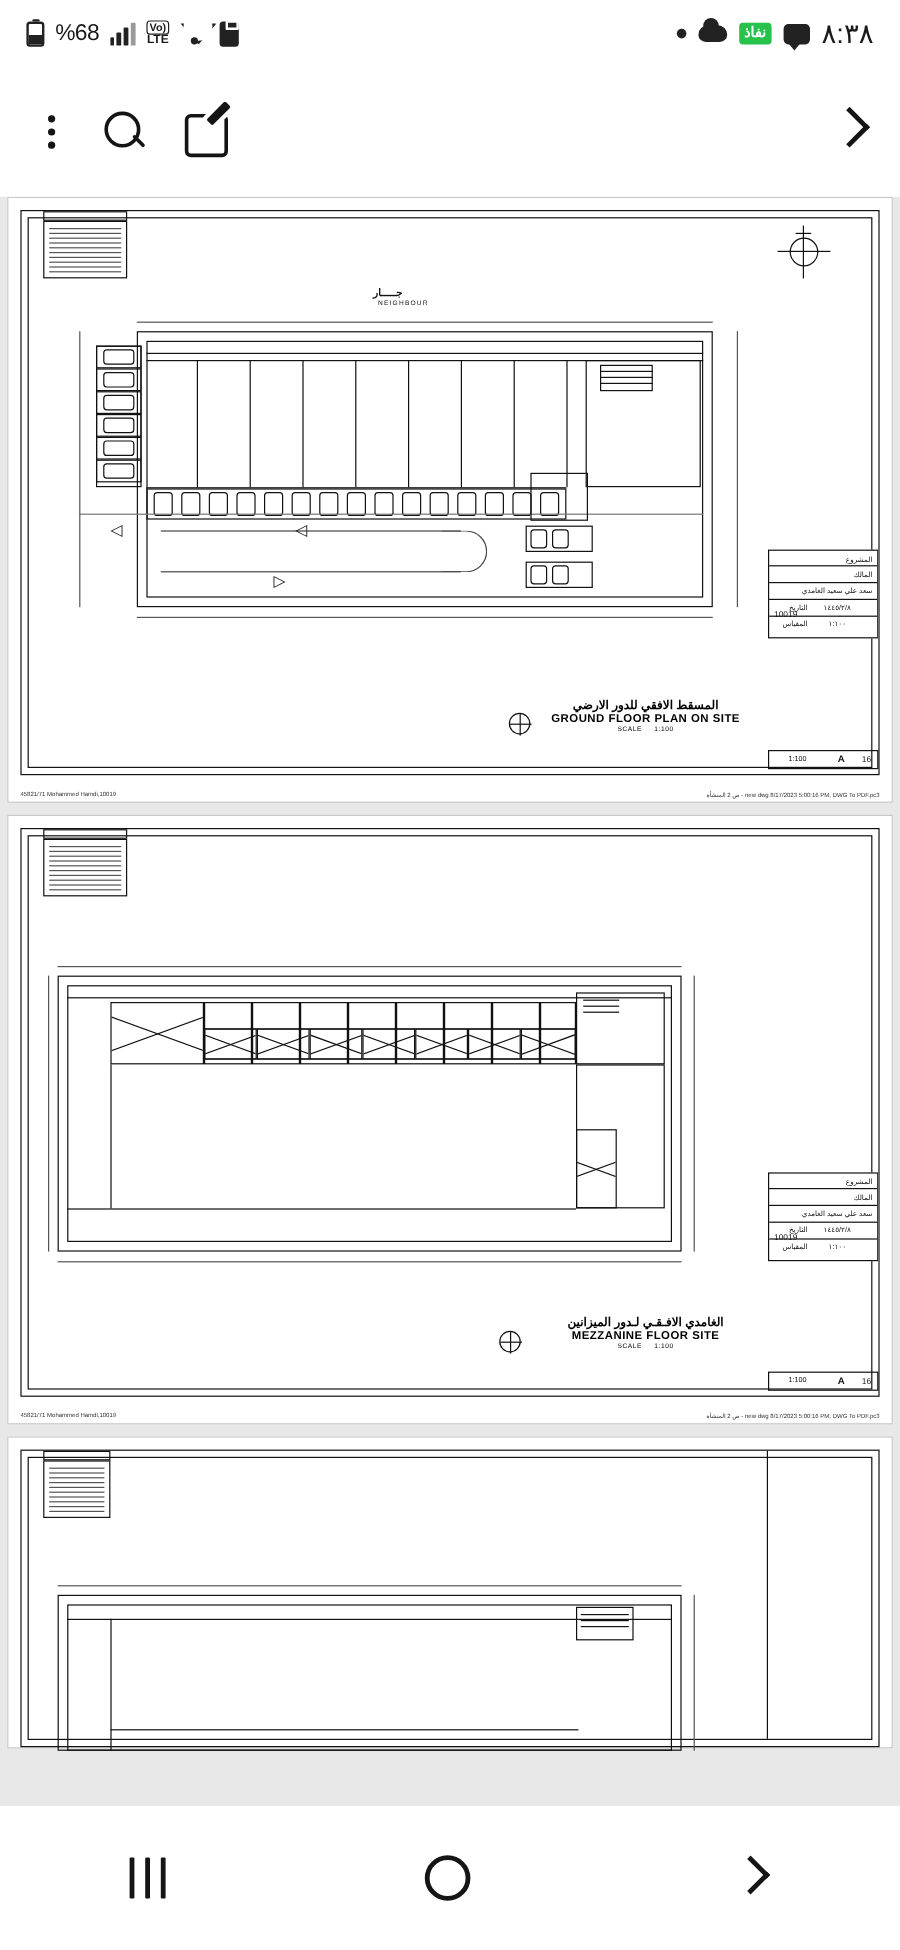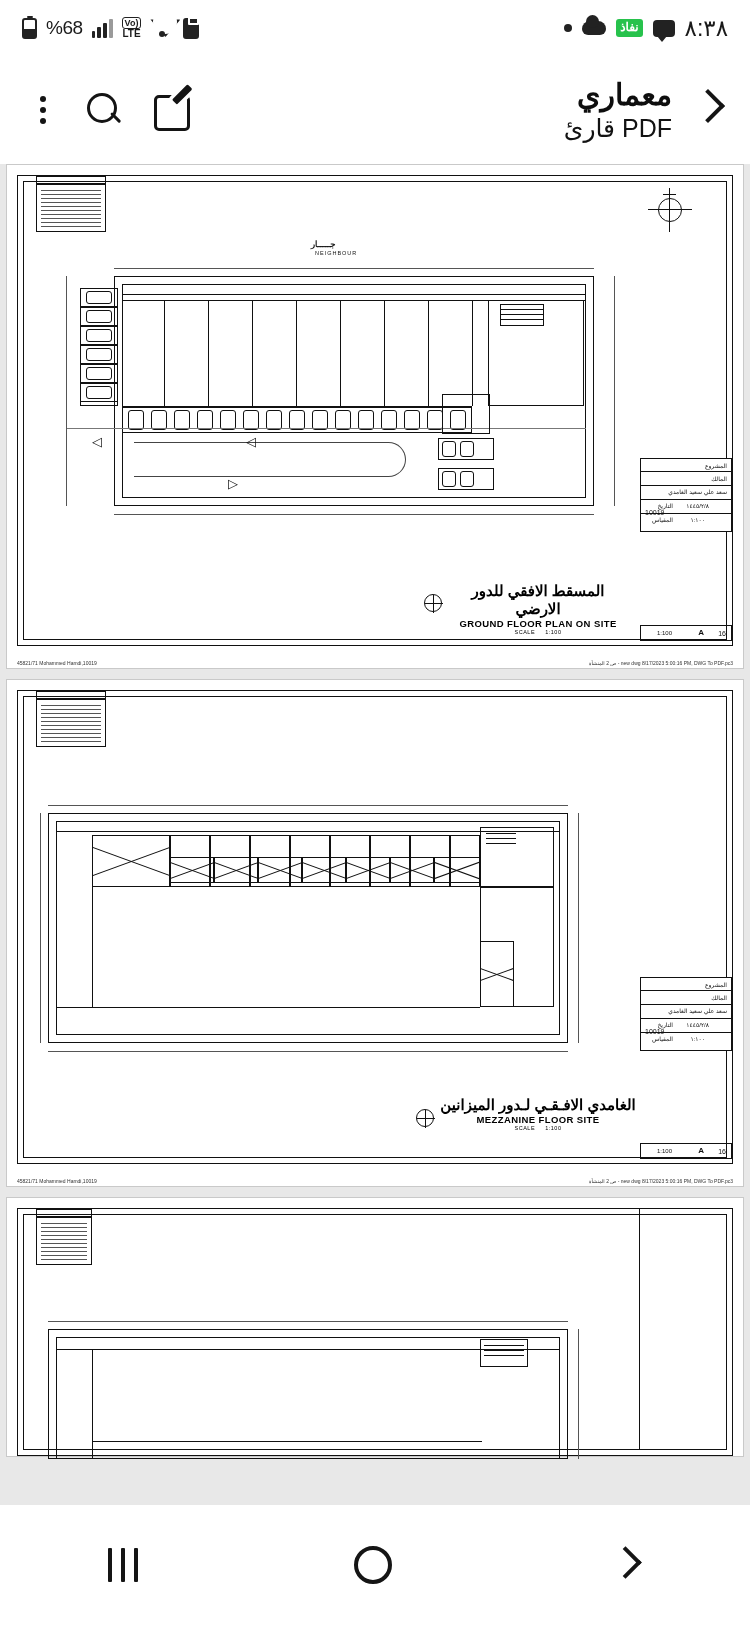--- a/index.html
+++ b/index.html
@@ -173,21 +173,21 @@
   
   .xbox { position: absolute; border: 1px solid #111; overflow: hidden; }
   .xbox:before, .xbox:after {
     content:""; position:absolute; left:-15%; top:50%; width:130%; height:1px; background:#111;
     transform-origin: center;
   }
   .xbox:before { transform: rotate(20deg); }
   .xbox:after  { transform: rotate(-20deg); }
 
   .plan-label { position:absolute; text-align:center; }
-  .plan-label .ar { font-size: 15px; font-weight: 700; letter-spacing: 2px; }
+  .plan-label .ar { font-size: 10px; font-weight: 700; letter-spacing: 2px; }
   .plan-label .en { font-size: 9.5px; font-weight: 700; letter-spacing: 0.4px; }
   .plan-label .sc { font-size: 5.5px; letter-spacing: 0.5px; }
   .scale-ico {
     position:absolute; width: 18px; height:18px; border:1.2px solid #111; border-radius:50%;
   }
   .scale-ico:before, .scale-ico:after {
     content:""; position:absolute; background:#111;
   }
   .scale-ico:before { left:0; top:8px; width:18px; height:1px; }
   .scale-ico:after { left:8px; top:0; width:1px; height:18px; }
@@ -240,24 +240,20 @@
   <div class="app-bar-left">
     <span class="kebab">
         <i></i>
         <i></i>
         <i></i>
       </span>
     <span class="search-ico"></span>
     <span class="edit-ico"></span>
   </div>
   <div class="app-bar-right">
-    <div class="titles">
-      <div class="title-main">معماري</div>
-      <div class="title-sub">قارئ PDF</div>
-    </div>
     <span class="chev-right"></span>
   </div>
 </div>
 
 <div class="pages">
 
   <div class="page" style="height:505px;">
     <div class="sheet">
       <div class="sheet-inner"></div>
 

